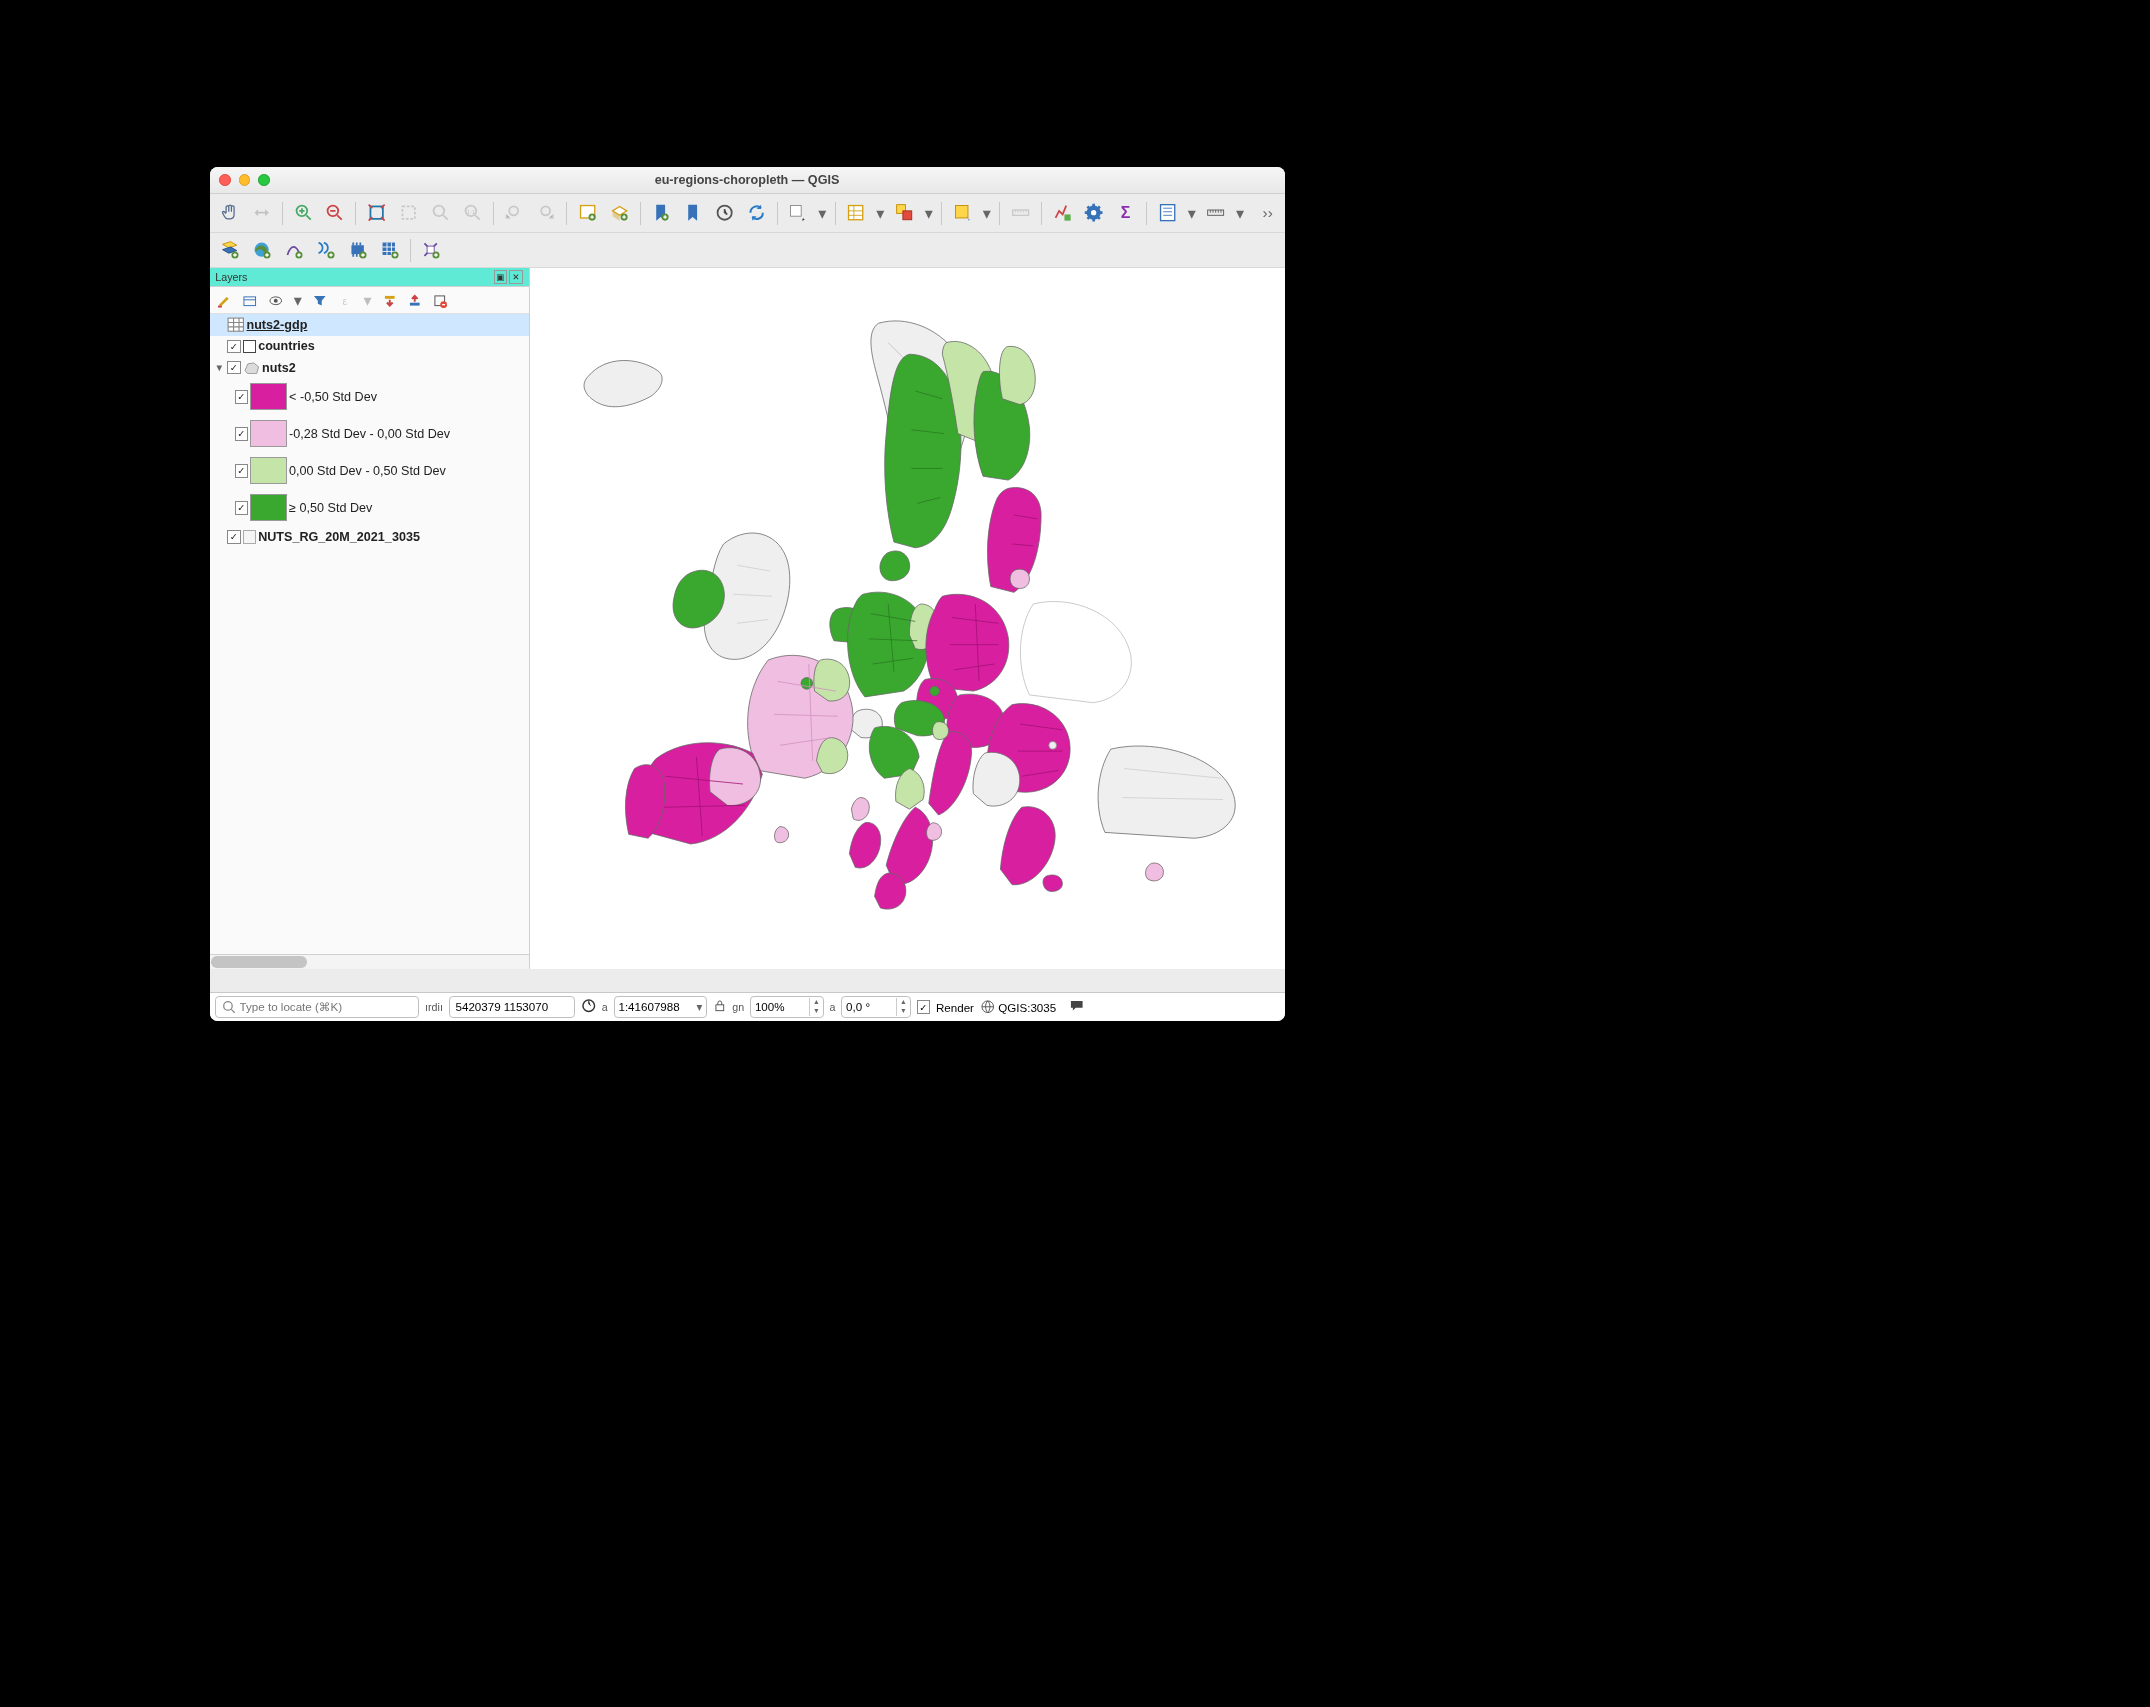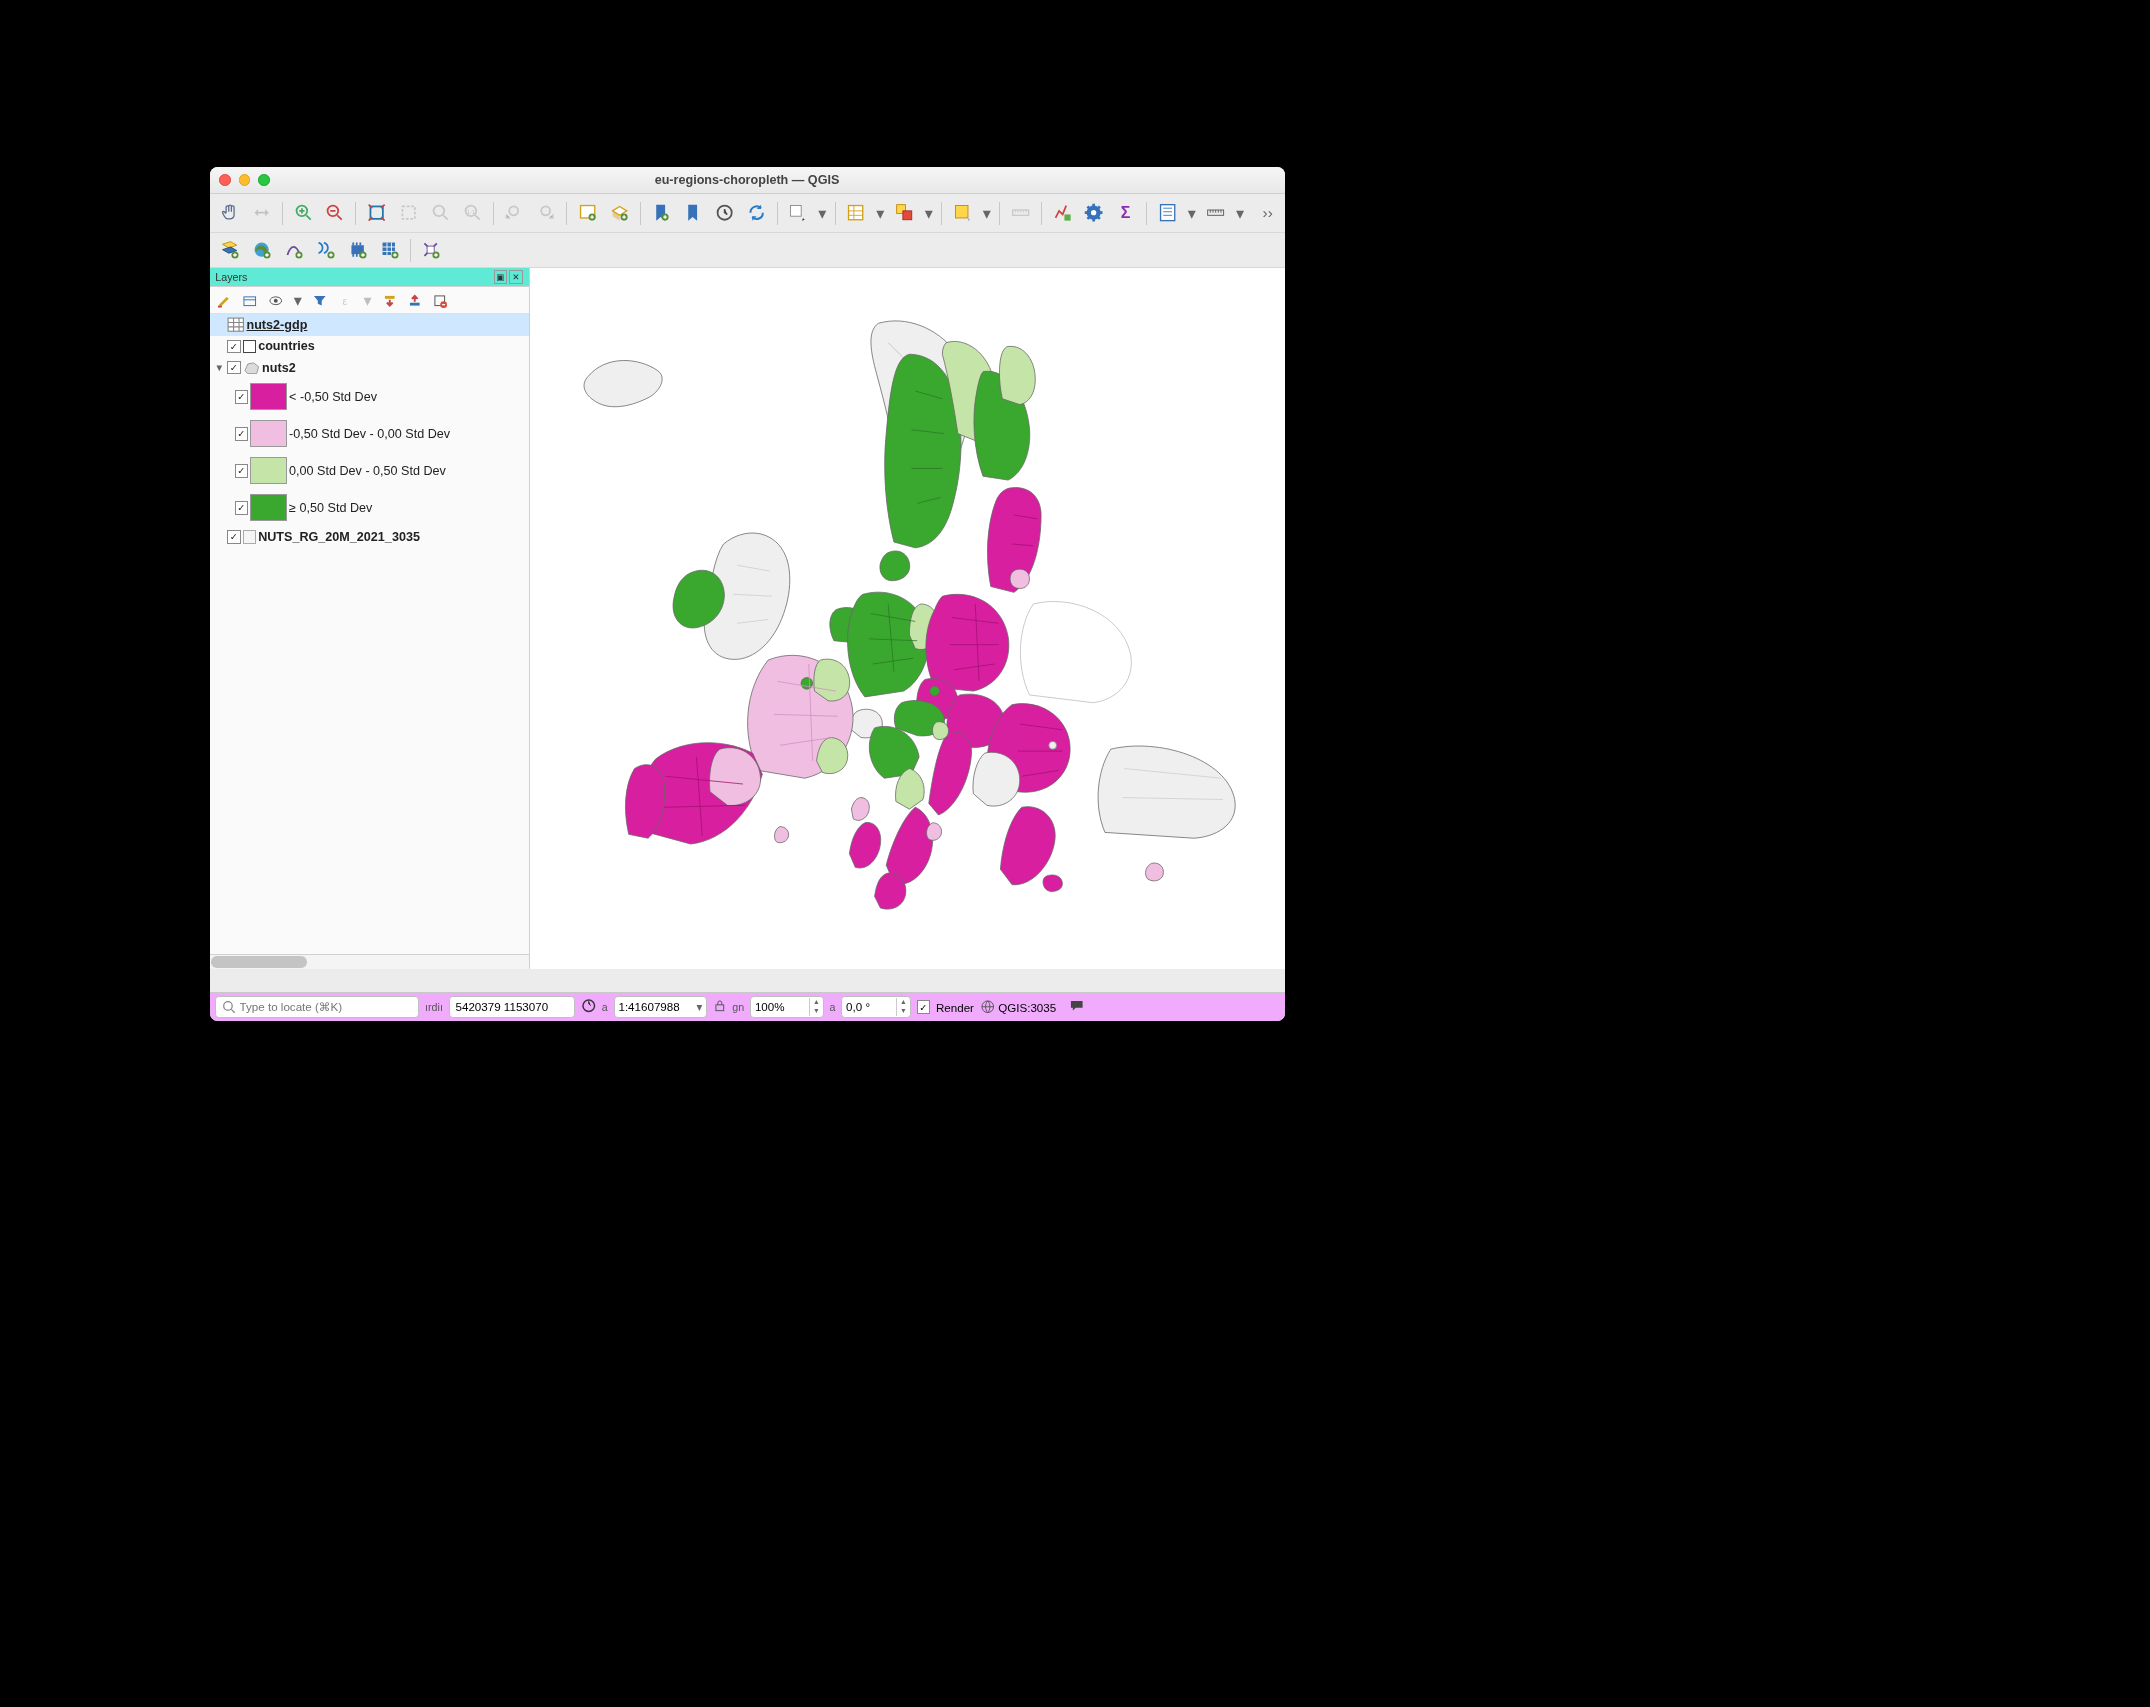--- a/index.html
+++ b/index.html
@@ -35,21 +35,21 @@
   .layer-row .swatch.mini { width: 13.6px; height: 13.6px; }
   .layer-row .icon { width: 17.5px; height: 13.6px; display: inline-flex; align-items: center; justify-content: center; }
   .layer-row .name { flex: 1; white-space: nowrap; }
   .layer-row.node .name { font-weight: 700; }
   .layer-row.legend { padding-left: 25px; min-height: 37px; }
   .layer-row .name.u { text-decoration: underline; }
   .scrollbar-h { height: 15.5px; background: #f4f4f4; border-top: 1px solid #d0d0d0; position: relative; }
   .scrollbar-h::before { content: ""; position: absolute; left: 1.9px; top: 1.9px; width: 30%; height: 11.6px; background: #c4c4c4; border-radius: 5.8px; }
   .canvas { flex: 1; background: #fff; position: relative; overflow: hidden; }
   .canvas svg { width: 100%; height: 100%; }
-  .statusbar { height: 29px; background: #f0abfc; border-top: 1px solid #c8c8c8; display: flex; align-items: center; gap: 5.8px; padding: 0 5.8px; font-size: 11.6px; margin-top: 23px; }
+  .statusbar { height: 29px; background: #ffffff; border-top: 1px solid #c8c8c8; display: flex; align-items: center; gap: 5.8px; padding: 0 5.8px; font-size: 11.6px; margin-top: 23px; }
   .status-input { height: 21.3px; border: 1px solid #bfbfbf; border-radius: 3.9px; background: #fff; padding: 0 5.8px; font-size: 11.6px; }
   .locator { width: 204px; display: flex; align-items: center; gap: 3.9px; }
   .locator input { border: none; outline: none; flex: 1; font-size: 11.6px; background: transparent; }
   .lbl { color: #555; font-size: 10.7px; }
   .spinbox { display: flex; align-items: center; border: 1px solid #bfbfbf; border-radius: 3.9px; background: #fff; height: 21.3px; }
   .spinbox input { border: none; outline: none; width: 78px; padding: 0 3.9px; font-size: 11.6px; text-align: left; }
   .spinbox .arrows { width: 13.6px; display: flex; flex-direction: column; border-left: 1px solid #ccc; }
   .spinbox .arrows span { font-size: 6.8px; line-height: 8.7px; text-align: center; cursor: pointer; color: #666; }
   .crs { display: flex; align-items: center; gap: 2.9px; cursor: pointer; }
   .dd { width: 13.6px; text-align: center; color: #666; cursor: pointer; }
@@ -390,21 +390,21 @@
           <span class="name">nuts2</span>
         </div>
         <div class="layer-row legend">
           <span class="cb">✓</span>
           <span class="swatch" style="background:#d81fa0"></span>
           <span class="name">&lt;  -0,50 Std Dev</span>
         </div>
         <div class="layer-row legend">
           <span class="cb">✓</span>
           <span class="swatch" style="background:#f0bee0"></span>
-          <span class="name"> -0,50 Std Dev -  0,00 Std Dev</span>
+          <span class="name"> -0,28 Std Dev -  0,00 Std Dev</span>
         </div>
         <div class="layer-row legend">
           <span class="cb">✓</span>
           <span class="swatch" style="background:#c4e4a8"></span>
           <span class="name"> 0,00 Std Dev -  0,50 Std Dev</span>
         </div>
         <div class="layer-row legend">
           <span class="cb">✓</span>
           <span class="swatch" style="background:#3aa82f"></span>
           <span class="name">≥  0,50 Std Dev</span>

